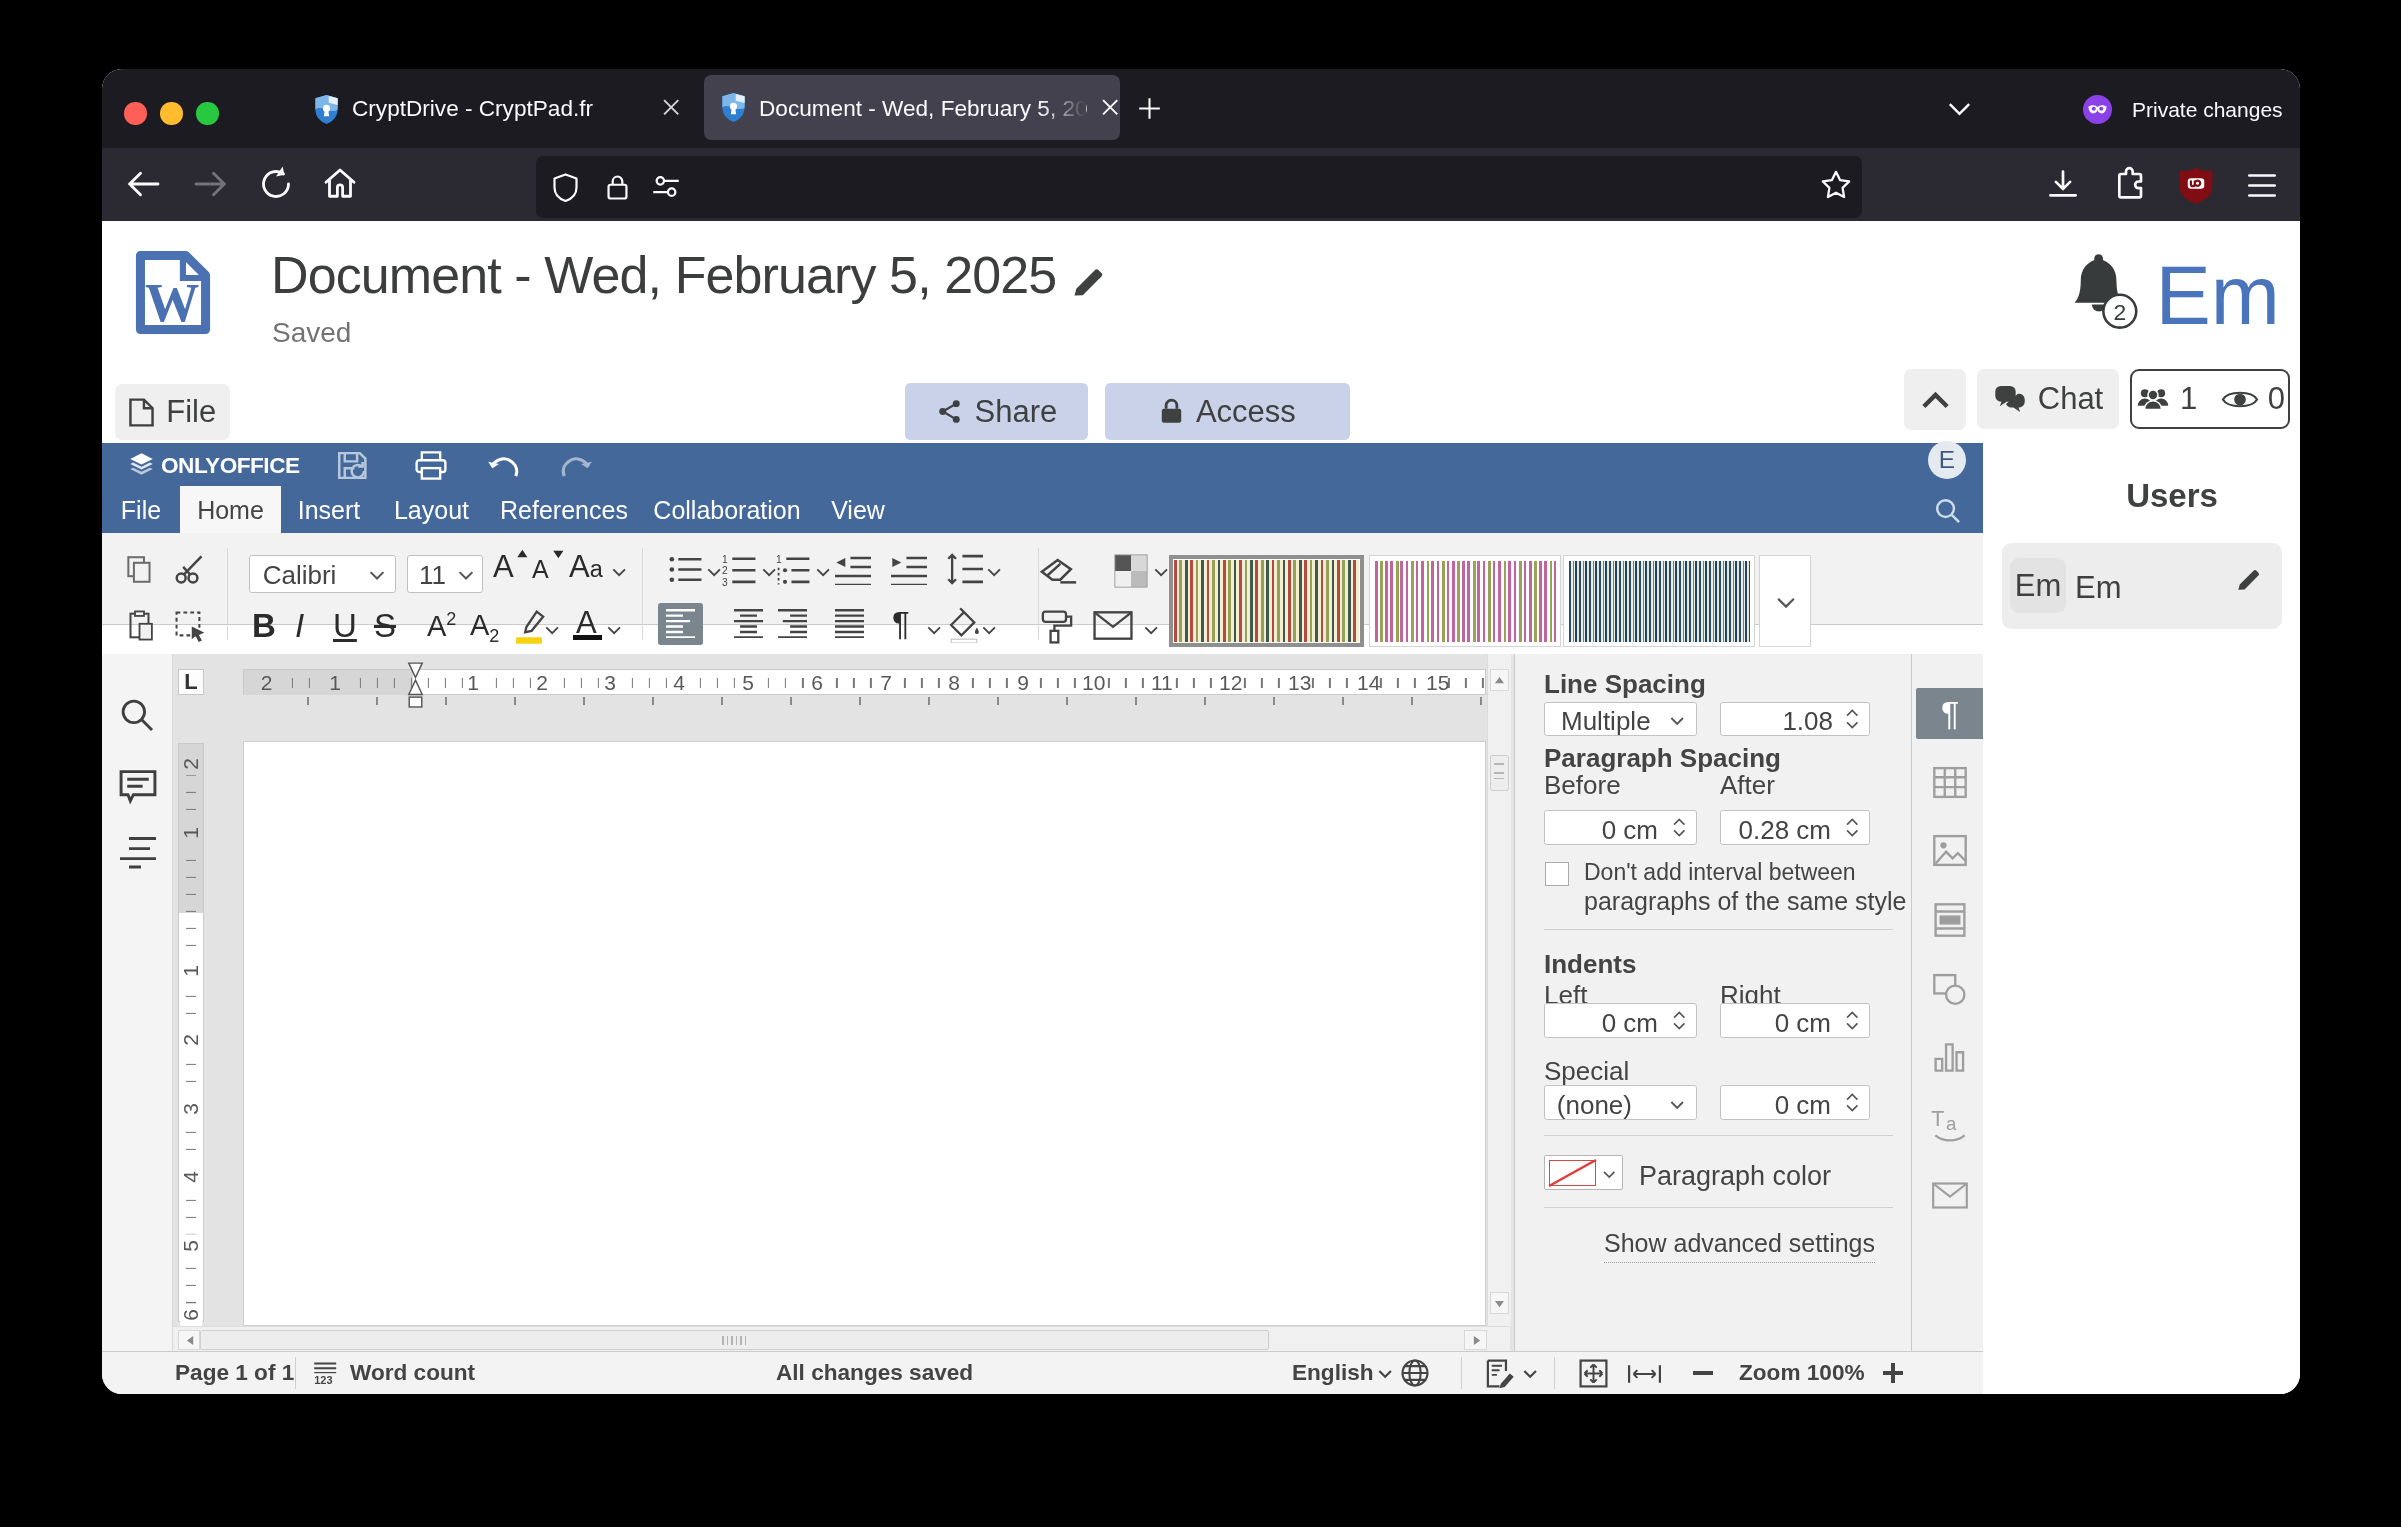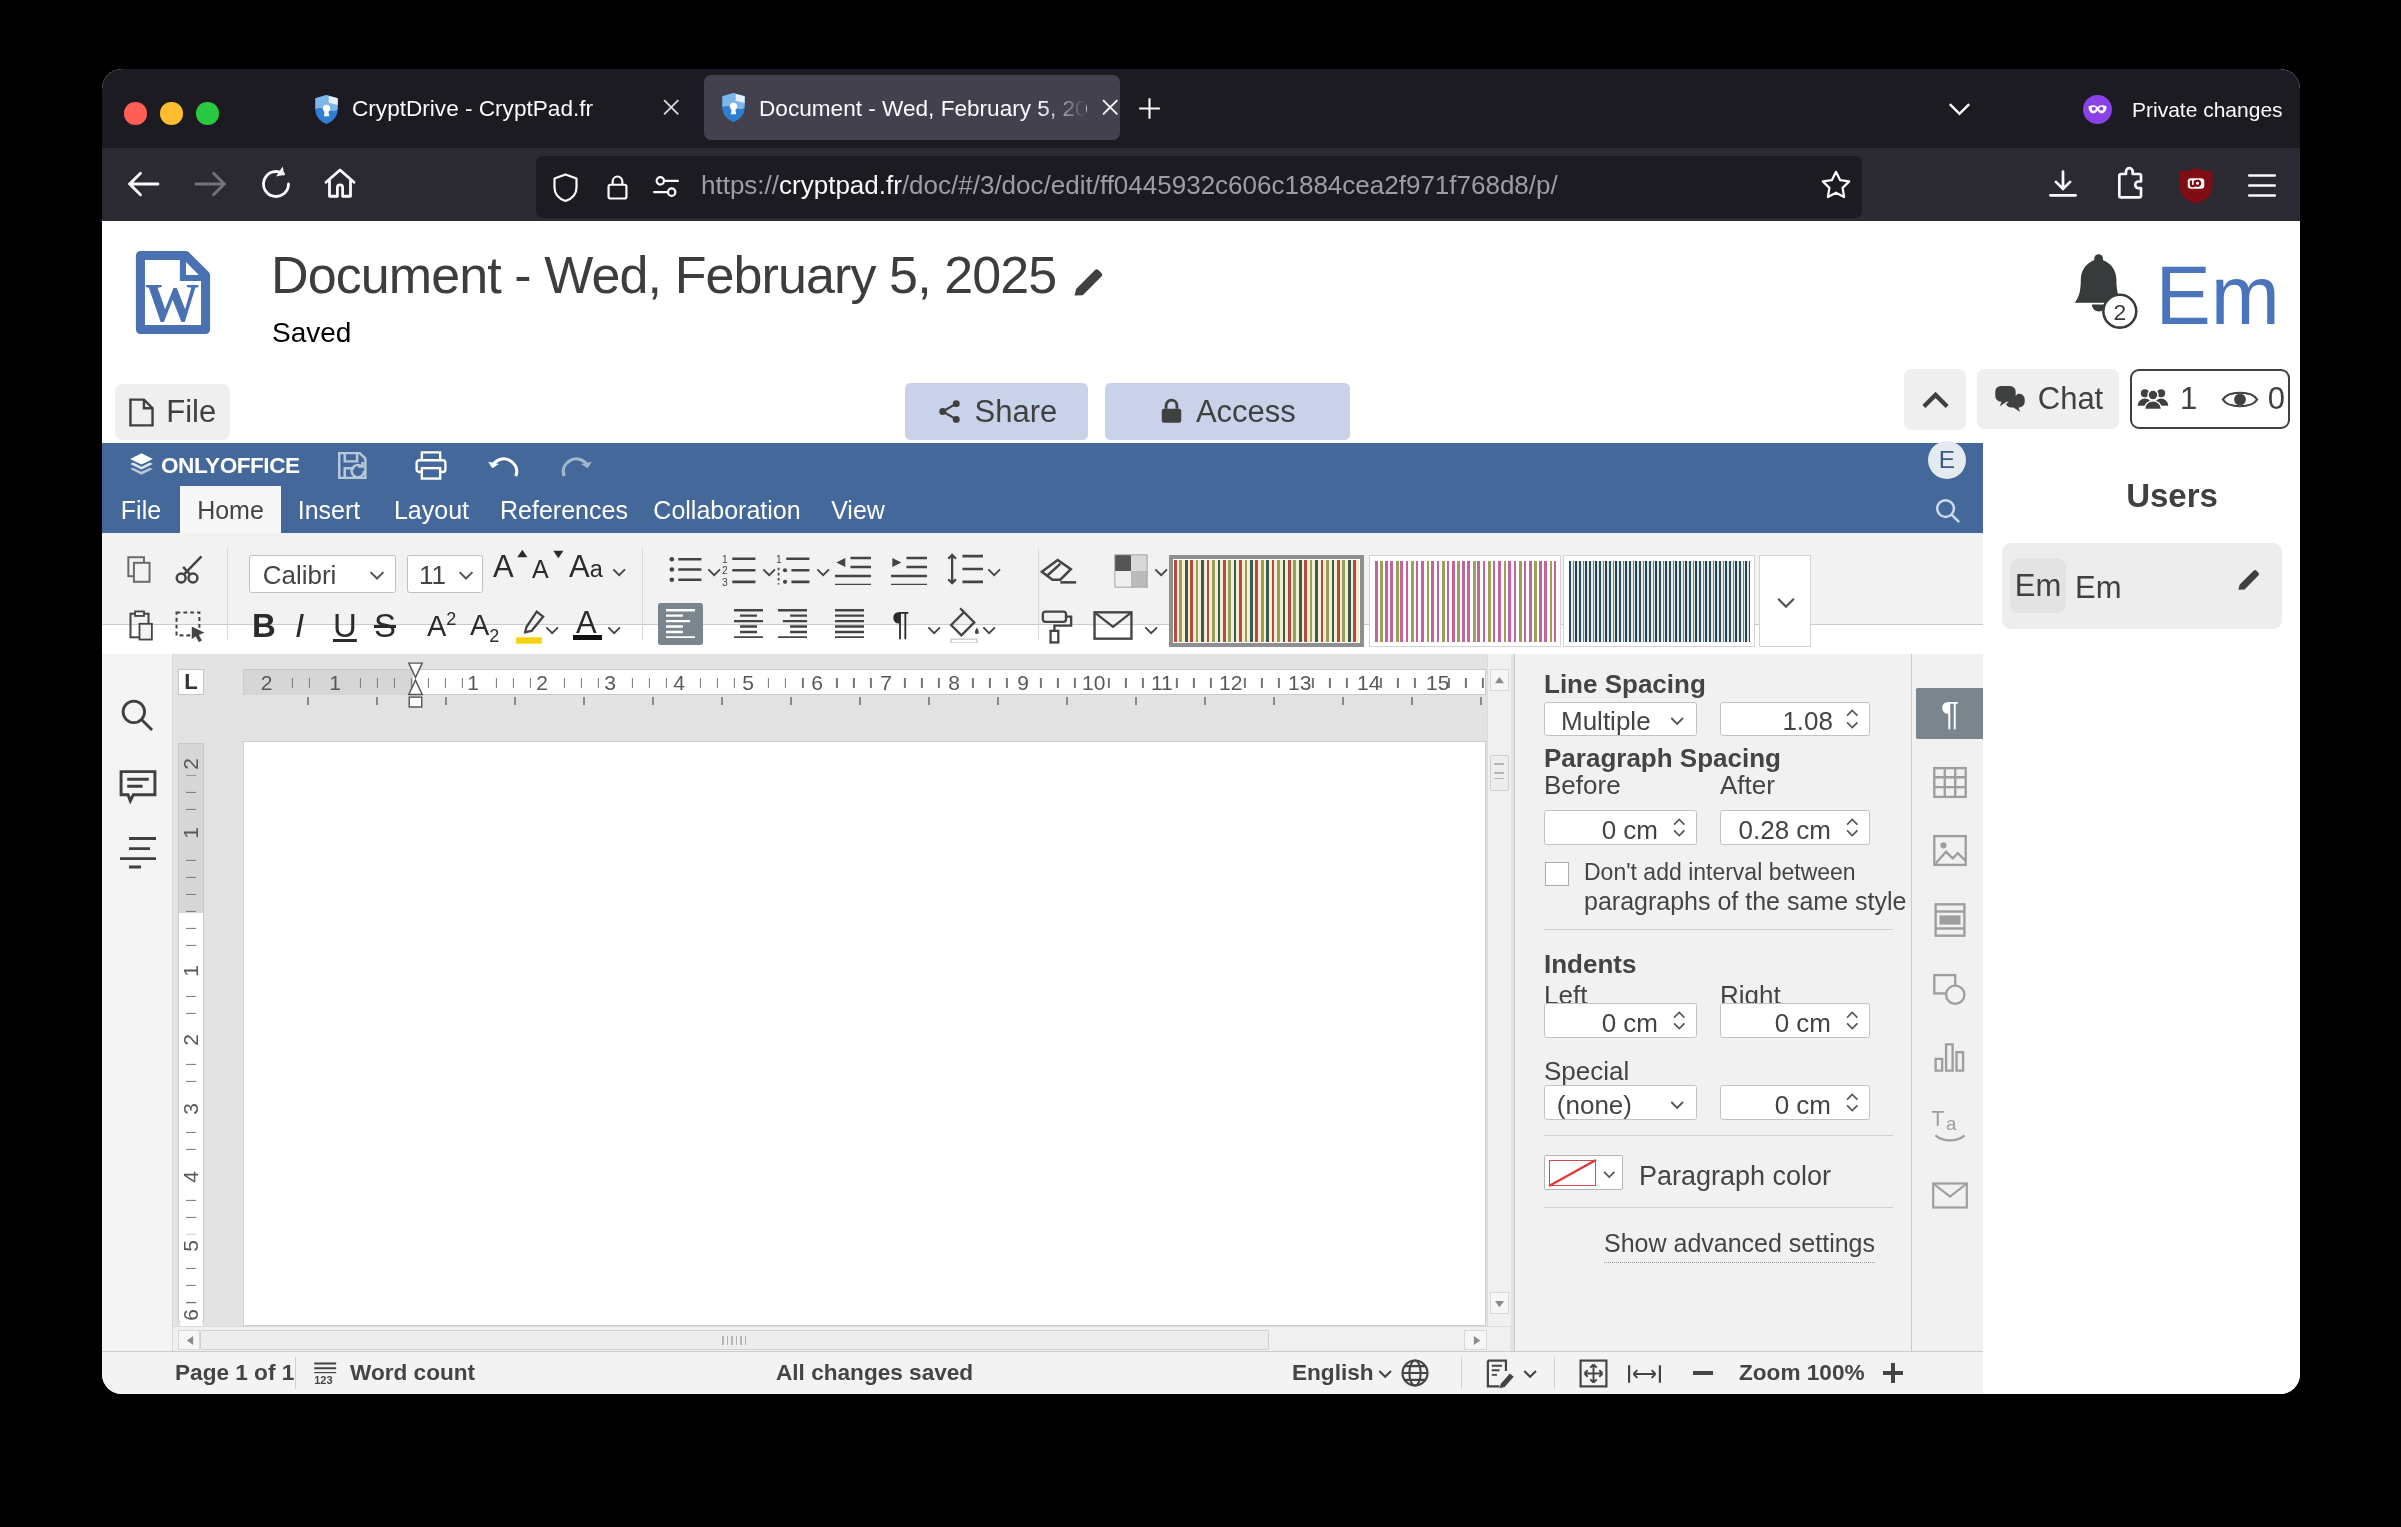--- a/index.html
+++ b/index.html
@@ -12,21 +12,21 @@
 .tl { width:22.6px; height:22.6px; border-radius:50%; top:33px; }
 #tabbar .tabtxt { color:#fbfbfe; font-size:22.6px; }
 #atab { left:602px; top:6.3px; width:416px; height:65px; background:#42414d; border-radius:7.2px; }
 #navbar { left:0; top:79px; width:2198px; height:73px; background:#2b2a33; }
 #urlbar { left:434px; top:8.1px; width:1326px; height:62px; background:#1c1b22; border-radius:7.2px; }
 .urltxt { font-size:26px; color:#9f9ca9; white-space:nowrap; }
 .urltxt b { color:#fbfbfe; font-weight:normal; }
 
 #chead { left:0; top:152px; width:2198px; height:222px; background:#fff; }
 #doctitle { left:169px; top:23.5px; font-size:52px; letter-spacing:-0.9px; color:#3c3e3e; white-space:nowrap; }
-#saved { left:170px; top:96px; font-size:28px; color:#000000; }
+#saved { left:170px; top:96px; font-size:28px; color:#737373; }
 #embig { left:1982px; top:27px; width:196px; text-align:right; font-size:83px; color:#4a74bc; }
 .cpbtn { background:#efefef; border-radius:7.2px; color:#3f4141; font-size:31px; display:flex; align-items:center; justify-content:center; }
 .bluebtn { background:#c9d2e9; border-radius:5.4px; color:#3f4141; font-size:31px; display:flex; align-items:center; justify-content:center; }
 
 #oobar { left:0; top:374px; width:1881px; height:90px; background:#45689a; }
 #ootabs { left:0; top:43px; width:1881px; height:48px; }
 .ootab { position:absolute; top:0; height:48px; color:#fff; font-size:25px; display:flex; align-items:center; justify-content:center; }
 #oohome { background:#f7f7f7; color:#444; }
 #tbar { left:0; top:464px; width:1881px; height:92px; background:#f2f2f2; border-bottom:0.9px solid #cacaca; }
 .sep { position:absolute; width:0.9px; background:#d9d9d9; }
@@ -115,21 +115,20 @@
     <svg class="ab" style="left:499px; top:22.6px;" width="33" height="33" viewBox="0 0 24 24">
         <rect x="5.5" y="10" width="13" height="10" rx="1.5" stroke="#fbfbfe" stroke-width="1.6" fill="none"></rect>
         <path d="M8.5 10 V7.5 a3.5 3.5 0 0 1 7 0 V10" stroke="#fbfbfe" stroke-width="1.6" fill="none"></path>
       </svg>
     <svg class="ab" style="left:547px; top:24.4px;" width="34" height="29" viewBox="0 0 24 20">
         <circle cx="8" cy="6" r="2.6" stroke="#fbfbfe" stroke-width="1.6" fill="none"></circle>
         <path d="M10.8 6 H21" stroke="#fbfbfe" stroke-width="1.6"></path>
         <circle cx="16" cy="14" r="2.6" stroke="#fbfbfe" stroke-width="1.6" fill="none"></circle>
         <path d="M3 14 H13.2" stroke="#fbfbfe" stroke-width="1.6"></path>
       </svg>
-    <span class="ab urltxt" style="left:599px; top:22px;">https://<b>cryptpad.fr</b>/doc/#/3/doc/edit/ff0445932c606c1884cea2f971f768d8/p/</span>
     <svg class="ab" style="left:1716px; top:19px;" width="36" height="36" viewBox="0 0 24 24">
         <path d="M12 3.2 L14.7 8.7 L20.8 9.6 L16.4 13.9 L17.4 20 L12 17.1 L6.6 20 L7.6 13.9 L3.2 9.6 L9.3 8.7 Z" stroke="#fbfbfe" stroke-width="1.5" fill="none" stroke-linejoin="round"></path>
       </svg>
     <svg class="ab" style="left:1942px; top:18px;" width="38" height="38" viewBox="0 0 24 24">
         <path d="M12 3.5 V14 M7.5 10 L12 14.5 L16.5 10 M4 18.5 H20" stroke="#fbfbfe" stroke-width="1.7" fill="none" stroke-linecap="round"></path>
       </svg>
     <svg class="ab" style="left:2009px; top:16.3px;" width="40" height="40" viewBox="0 0 24 24">
         <path d="M9 4.5 a2 2 0 0 1 4 0 V6 H17 a1 1 0 0 1 1 1 V10.5 H16.5 a2 2 0 0 0 0 4 H18 V19 a1 1 0 0 1 -1 1 H6 a1 1 0 0 1 -1 -1 V7 a1 1 0 0 1 1 -1 H9 Z" stroke="#fbfbfe" stroke-width="1.6" fill="none" stroke-linejoin="round"></path>
       </svg>
     <svg class="ab" style="left:2076px; top:18px;" width="36" height="38" viewBox="0 0 24 25">

